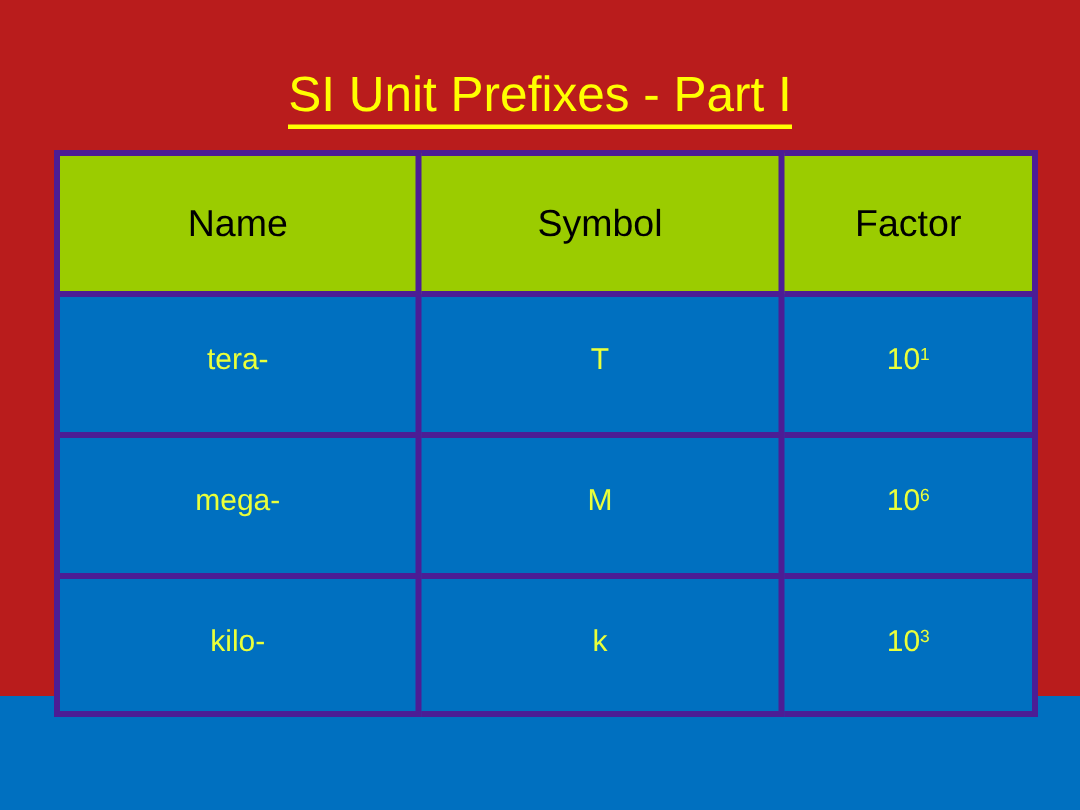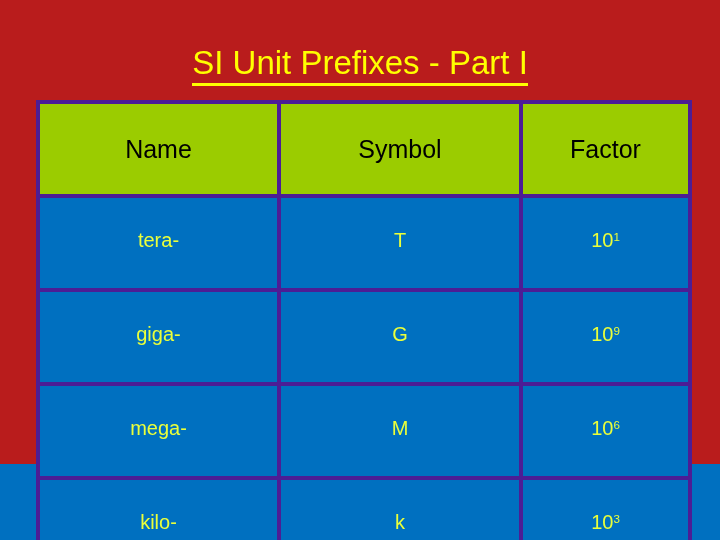--- a/index.html
+++ b/index.html
@@ -112,25 +112,20 @@
       </tr>
     </thead>
     <tbody>
 
       <tr>
         <td>tera-</td>
         <td>T</td>
         <td><span>10</span><sup>1</sup></td>
       </tr>
 
-      <tr>
-        <td>giga-</td>
-        <td>G</td>
-        <td><span>10</span><sup>9</sup></td>
-      </tr>
 
       <tr>
         <td>mega-</td>
         <td>M</td>
         <td><span>10</span><sup>6</sup></td>
       </tr>
 
       <tr>
         <td>kilo-</td>
         <td>k</td>

